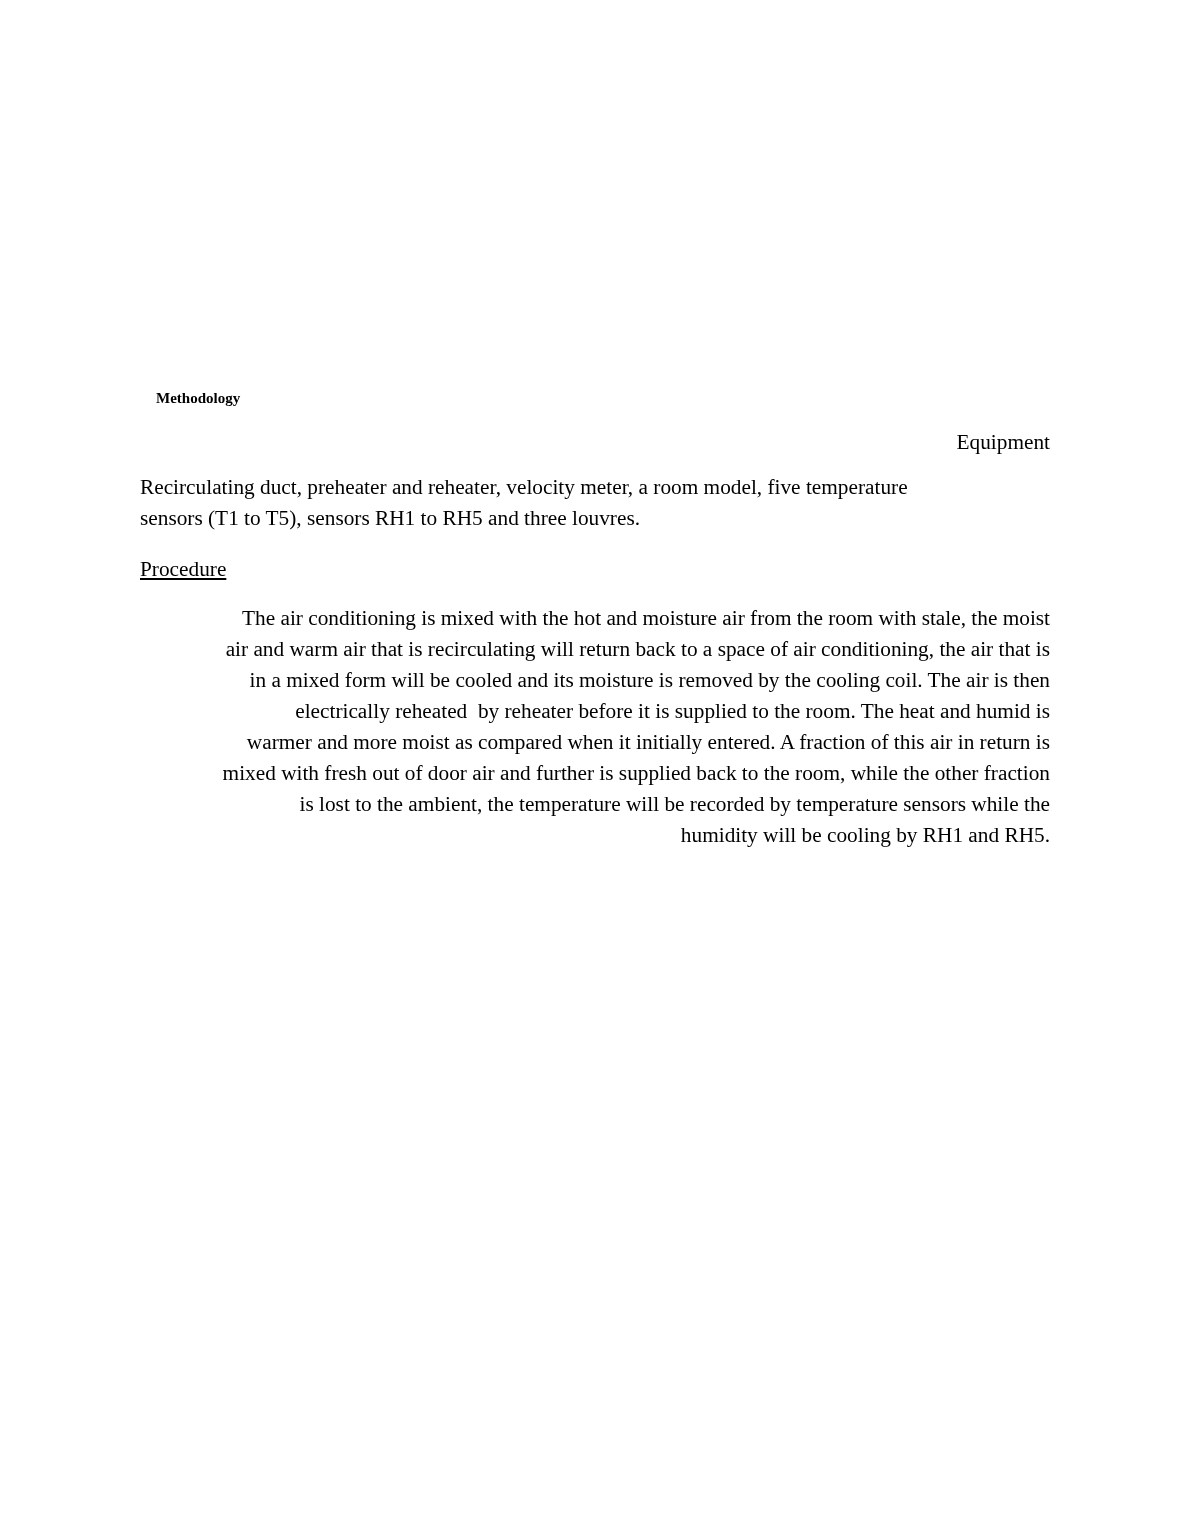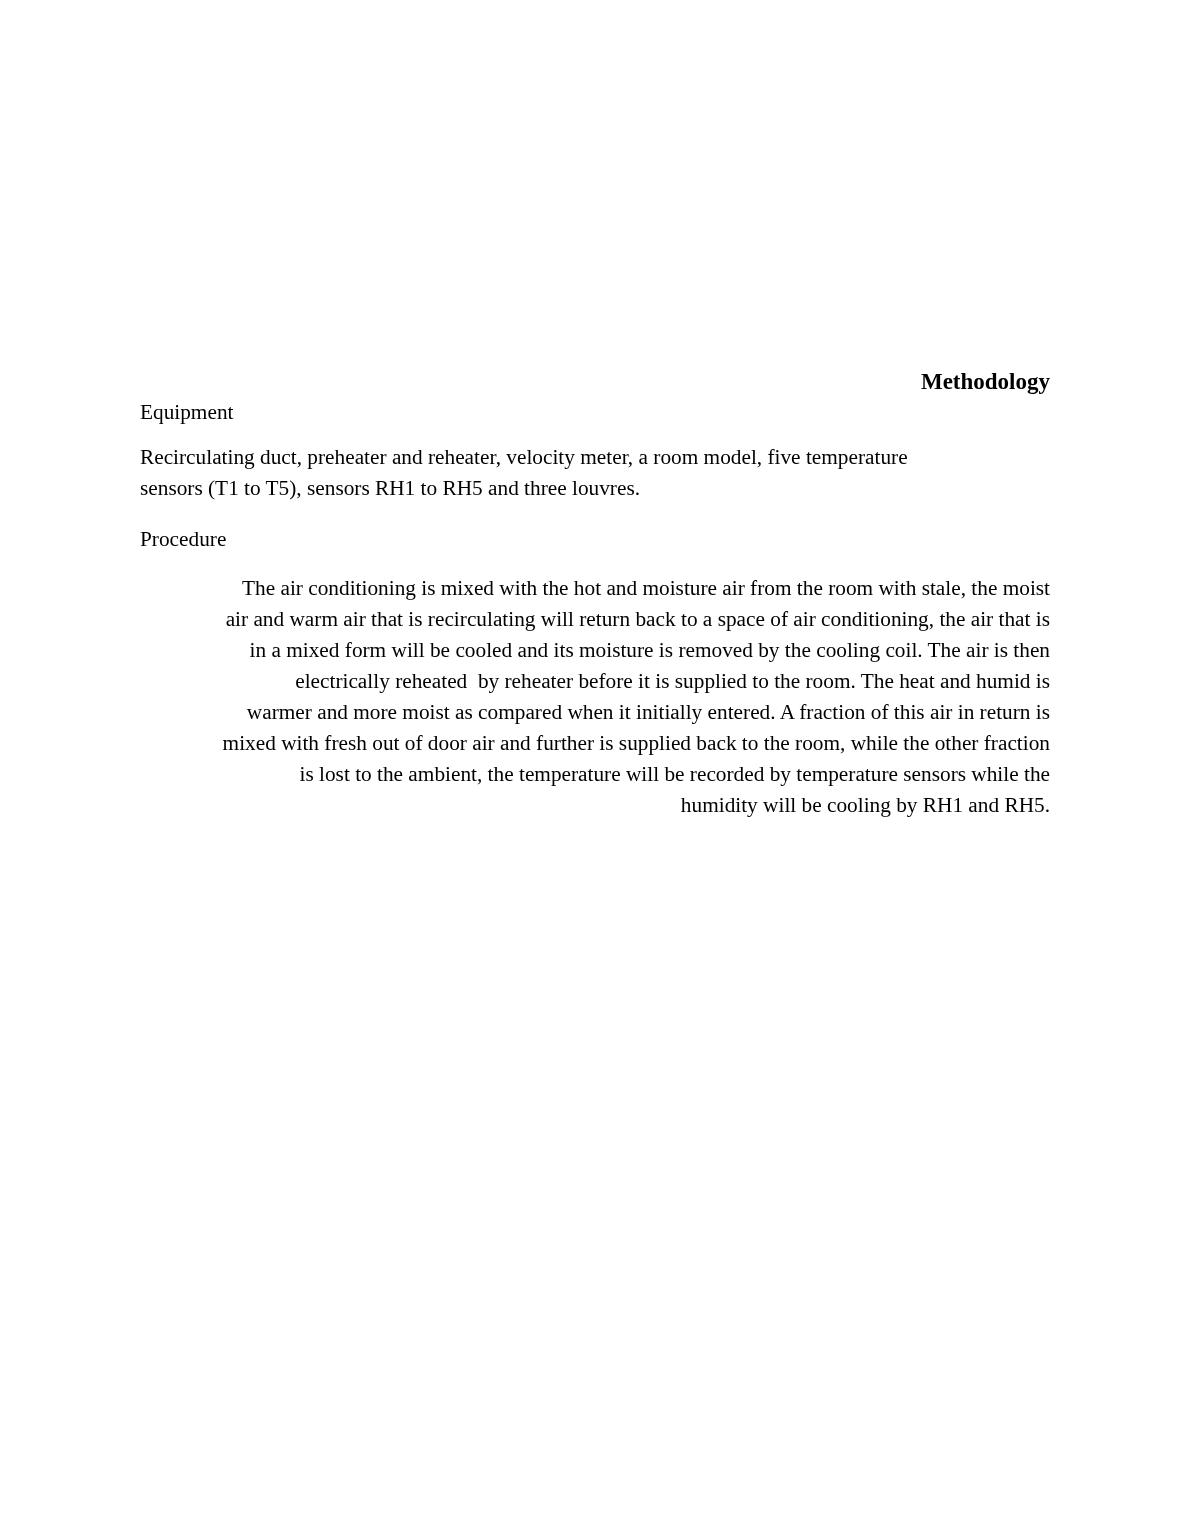--- a/index.html
+++ b/index.html
@@ -24,43 +24,45 @@
     }
     .content {
       position: absolute;
       left: 140px;
       top: 368px;
       width: 910px;
       font-size: 21.3px;
       line-height: 31px;
     }
     .title {
-      text-align: right;
+      text-align: left;
       font-weight: bold;
-      margin: 0;
-      font-size: 23px;
+      margin: 16px;
+      font-size: 15px;
       line-height: 28px;
       padding-left: 0;
       width: 910px;
     }
     .heading {
       margin: 2px 0 16px 0;
       line-height: 28px;
+      text-align: right;
     }
     .para {
       margin: 8px 0 0 0;
       white-space: normal;
     }
     .line {
       display: block;
       white-space: pre;
     }
     .heading2 {
       margin: 21px 0 0 0;
       line-height: 28px;
+      text-decoration: underline;
     }
     .para2 {
       margin: 20px 0 0 0;
       text-align: right;
     }
   </style>
 </head>
 <body>
 
 <div class="page">

